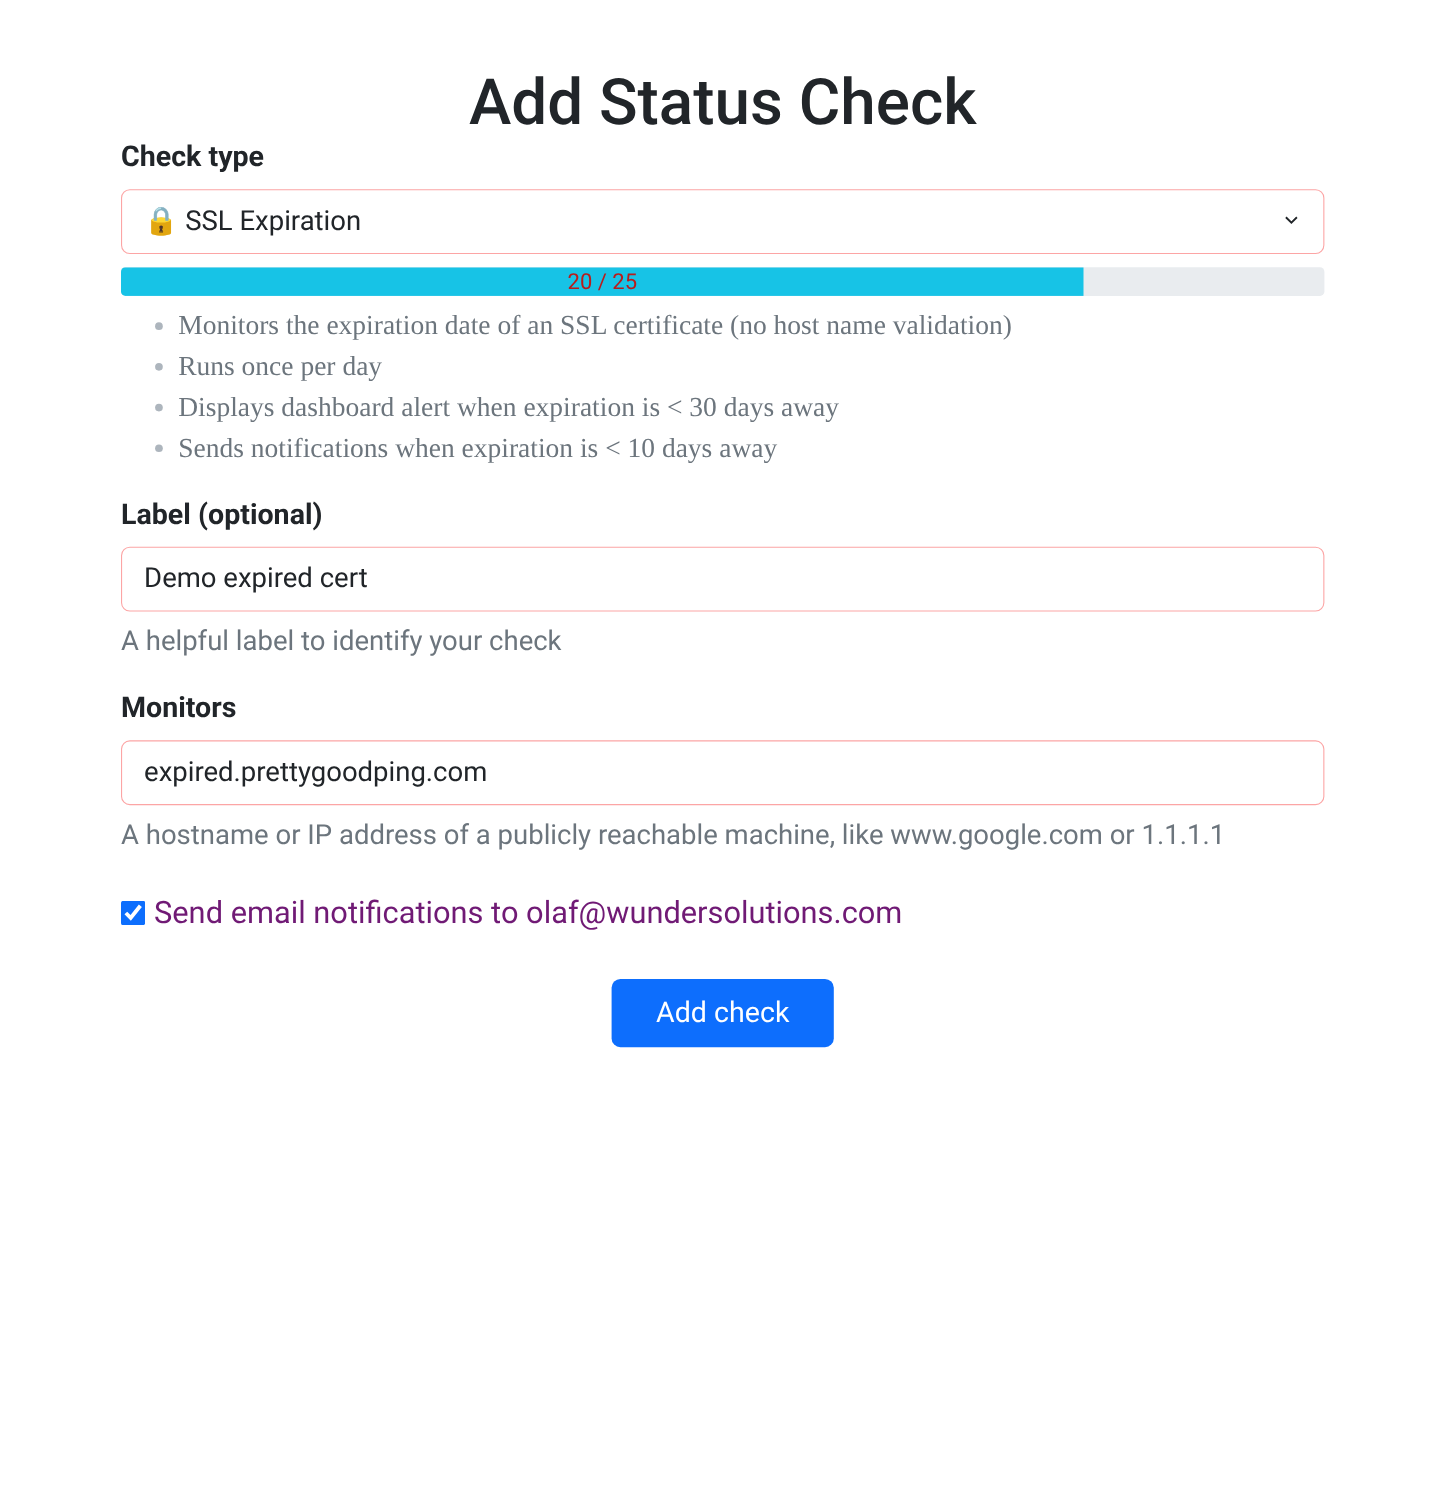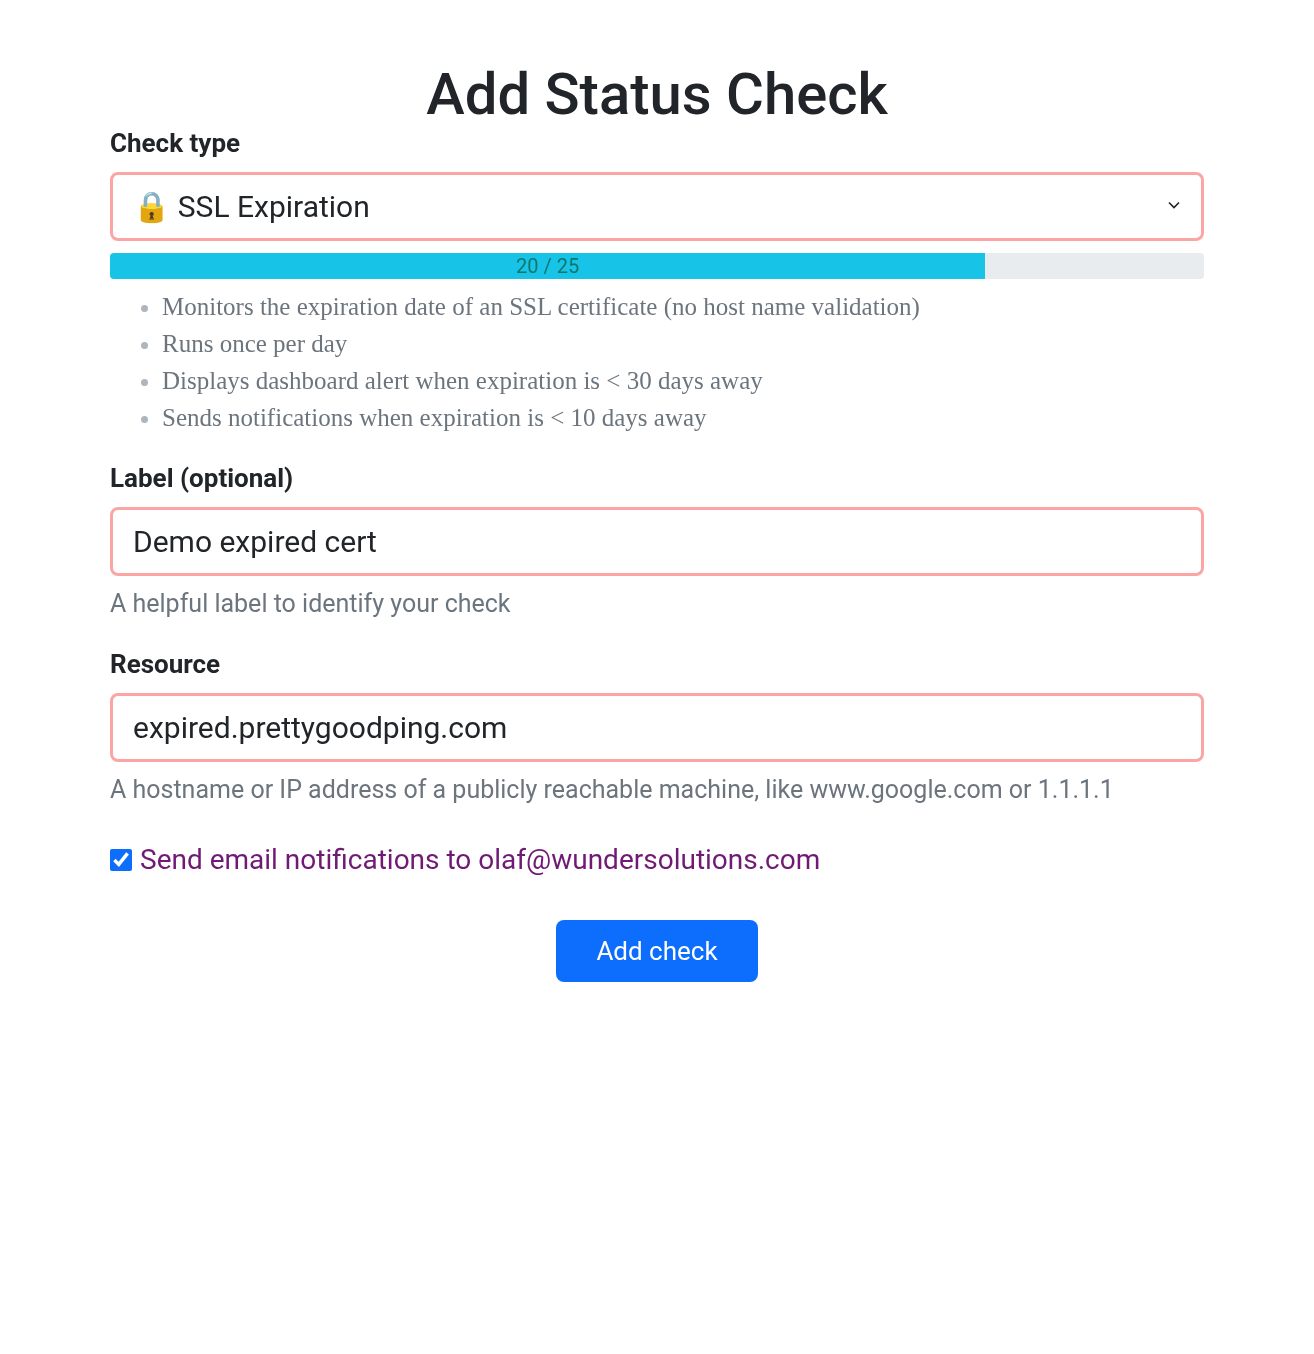--- a/index.html
+++ b/index.html
@@ -27,23 +27,23 @@
       font-size: 26px;
       font-weight: 700;
       color: #212529;
       margin-bottom: 14px;
     }
     .select-wrap {
       position: relative;
     }
     .form-select, .form-input {
       width: 100%;
-      font-size: 30px;
+      font-size: 25px;
       padding: 14px 20px;
-      border: 3px solid #fca5a5;
+      border: 1px solid #fca5a5;
       border-radius: 8px;
       background: #fff;
       color: #212529;
       font-family: inherit;
     }
     .form-select {
       appearance: none;
       -webkit-appearance: none;
       padding-right: 50px;
       cursor: pointer;
@@ -79,21 +79,21 @@
       position: relative;
     }
     .progress-text {
       position: absolute;
       left: 0;
       top: 0;
       height: 100%;
       display: flex;
       align-items: center;
       justify-content: center;
-      color: #0f766e;
+      color: #b91c1c;
       font-size: 20px;
       font-weight: 400;
       width: 80%;
     }
     .bullet-list {
       margin-top: 10px;
       padding-left: 52px;
       list-style: disc;
     }
     .bullet-list li {
@@ -175,21 +175,21 @@
   </ul>
 </div>
 
 <div class="form-group">
   <label class="form-label">Label (optional)</label>
   <input type="text" class="form-input" value="Demo expired cert" style="">
   <div class="help-text">A helpful label to identify your check</div>
 </div>
 
 <div class="form-group">
-  <label class="form-label">Resource</label>
+  <label class="form-label">Monitors</label>
   <input type="text" class="form-input" value="expired.prettygoodping.com" style="">
   <div class="help-text">A hostname or IP address of a publicly reachable machine, like www.google.com or 1.1.1.1</div>
 </div>
 
 <div class="checkbox-row">
   <input type="checkbox" id="notify" checked="" style="">
   <label for="notify" class="checkbox-label">Send email notifications to olaf@wundersolutions.com</label>
 </div>
 
 <div class="submit-row">

